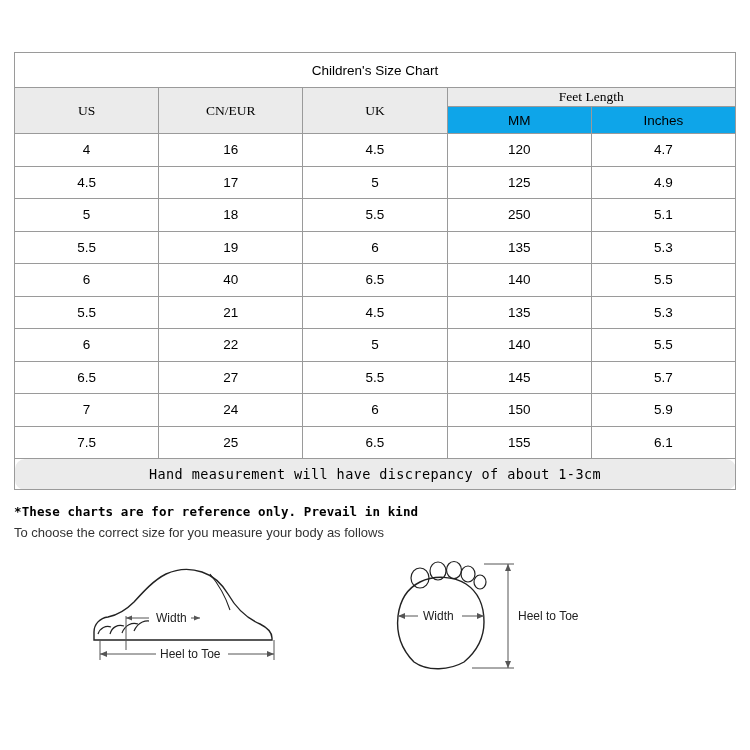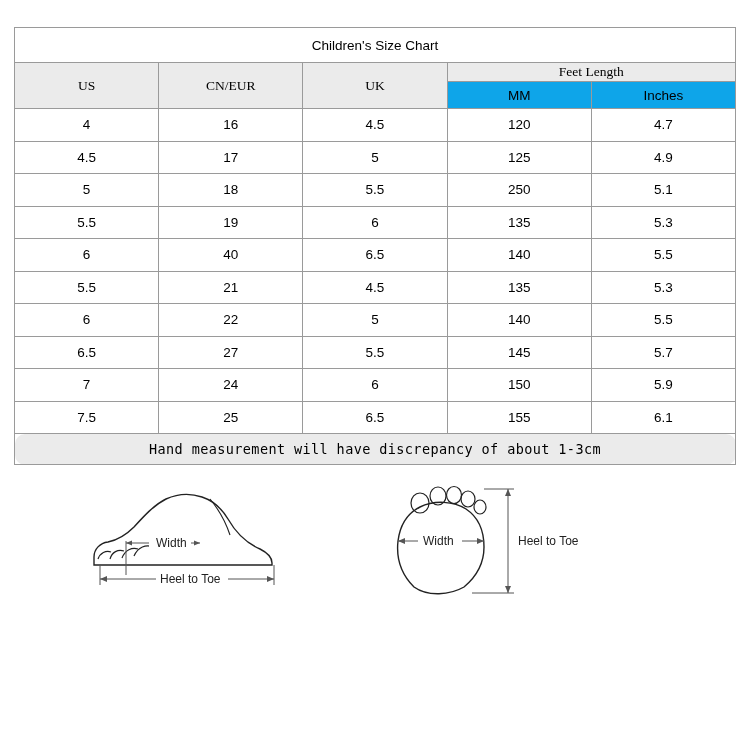--- a/index.html
+++ b/index.html
@@ -18,21 +18,21 @@
     position: relative;
     width: 750px;
     height: 750px;
     box-sizing: border-box;
     padding: 0 14px;
   }
   
   table.size-chart {
     width: 722px;
     border-collapse: collapse;
-    margin-top: 27px;
+    margin-top: 52px;
     table-layout: fixed;
   }
   table.size-chart td, table.size-chart th {
     border: 1px solid #9a9a9a;
     text-align: center;
     vertical-align: middle;
     font-weight: normal;
     font-size: 13.5px;
     padding: 0;
   }
@@ -187,21 +187,23 @@
         <td>6.5</td>
         <td>155</td>
         <td>6.1</td>
       </tr>
       <tr class="note-row">
         <td colspan="5">Hand measurement will have discrepancy of about 1-3cm</td>
       </tr>
     </tbody>
   </table>
 
-
+  <div class="ref-note">*These charts are for reference only. Prevail in kind</div>
+
+  <div class="how-sub">To choose the correct size for you measure your body as follows</div>
 
   <div class="diagrams">
     <svg width="722" height="120" viewBox="0 0 722 120">
 
       <g>
         <path d="M80 78 C 80 70, 86 64, 94 63 C 104 61, 112 56, 120 48
                  C 130 37, 140 26, 152 20 C 163 15, 176 14, 188 18
                  C 200 22, 208 30, 214 40 C 222 54, 232 64, 246 70
                  C 254 74, 258 79, 258 84 L 258 86 L 80 86 Z" fill="none" stroke="#222222" stroke-width="1.4"></path>
 

